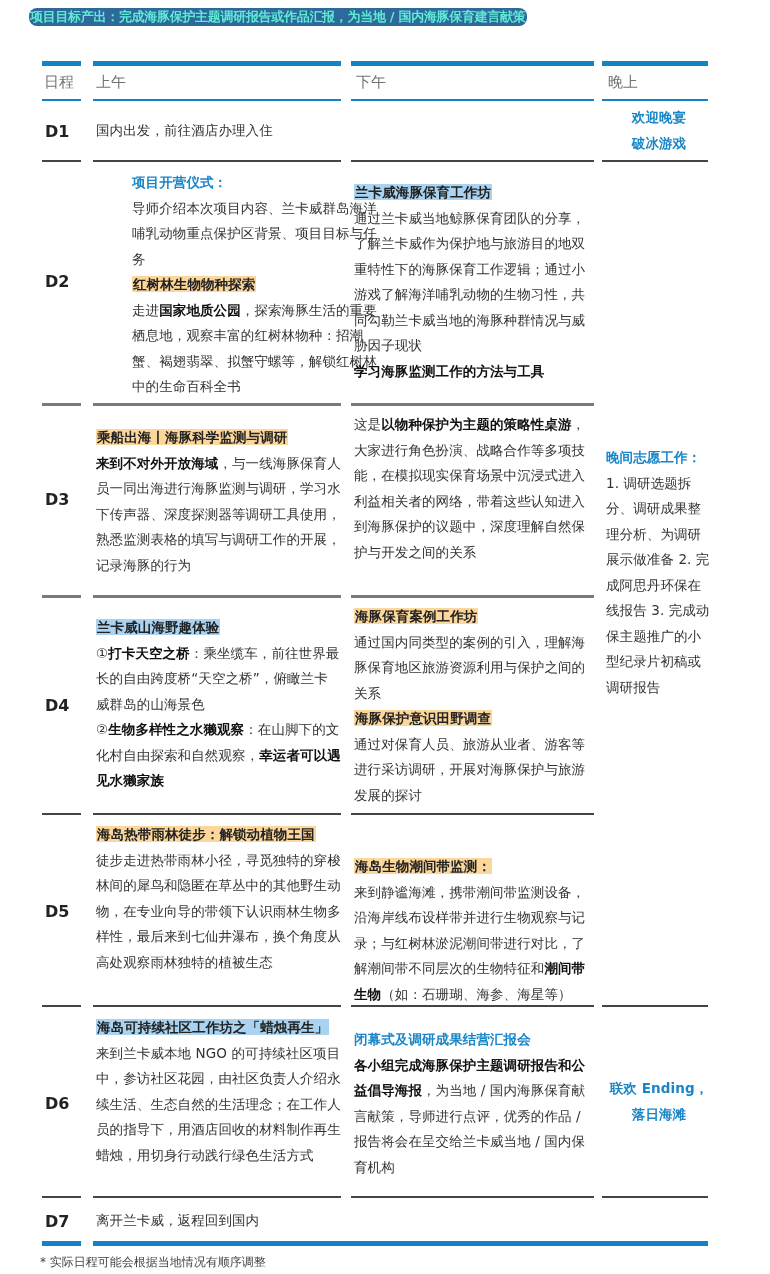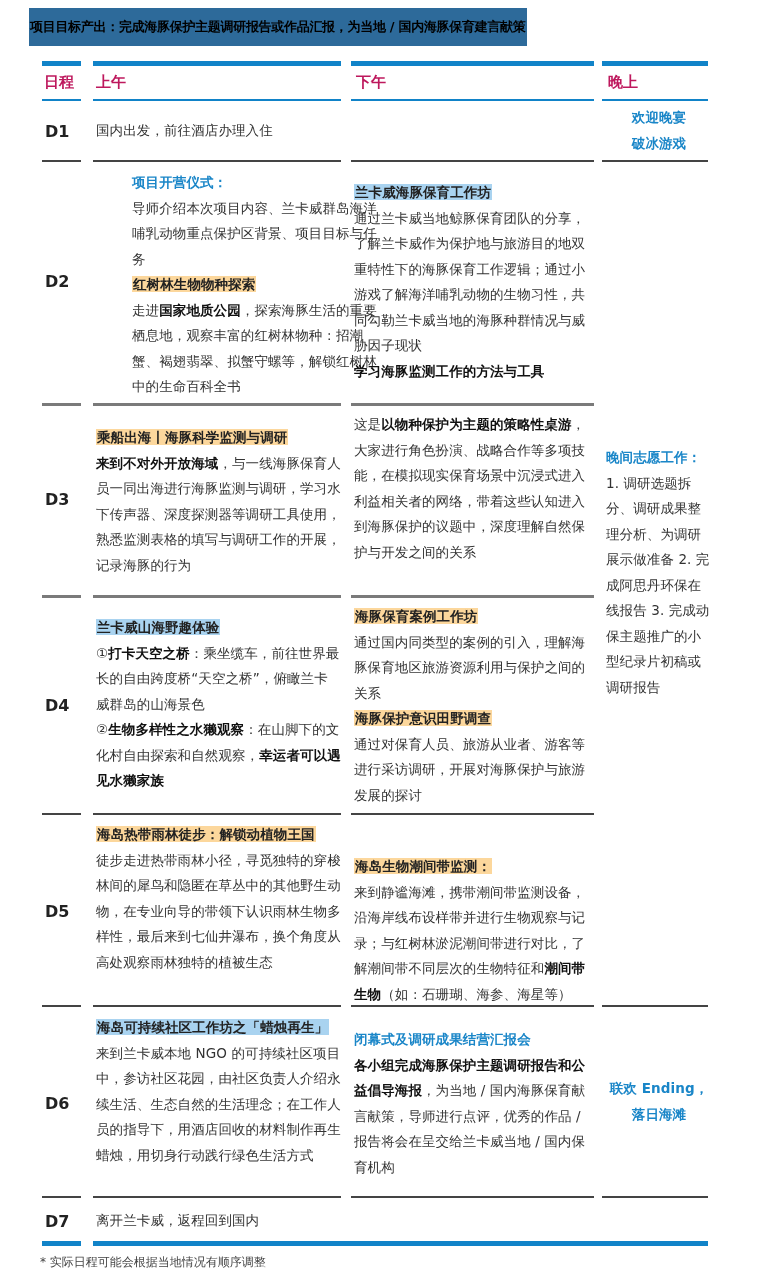--- a/index.html
+++ b/index.html
@@ -3,38 +3,38 @@
 <meta charset="utf-8">
 <style>
   html, body { margin:0; padding:0; background:#ffffff; }
   body {
     width:770px; height:1274px; position:relative; overflow:hidden;
     font-family: "DejaVu Sans", "Liberation Sans", sans-serif;
     color:#333333;
   }
   .goal {
     position:absolute; left:29px; top:8px;
-    background:#2d6a9a; color:#000000;
+    background:#2d6a9a; color:#5eead4;
     font-size:13px; font-weight:bold; line-height:18px;
-    padding:10px 1px; white-space:nowrap; letter-spacing:-0.3px;
+    padding:0 1px; white-space:nowrap; letter-spacing:-0.3px;border-radius:8px;
   }
   .c1 { left:42px; width:40px; }
   .c2 { left:93px; width:248px; }
   .c3 { left:351px; width:242px; }
   .c4 { left:602px; width:106px;text-align:center; }
 
   .rule { position:absolute; height:0; }
   .rule.thick { border-top:5px solid #1183c8; }
   .rule.thin-blue { border-top:2px solid #1183c8; }
   .rule.dark { border-top:2px solid #444444; }
   .rule.grey { border-top:3px solid #7a7a7a; }
 
   .hdr {
-    position:absolute; top:72px; color:#be185d;
-    font-size:15px; font-weight:bold; line-height:20px;
+    position:absolute; top:72px; color:#737373;
+    font-size:15px; font-weight:normal; line-height:20px;
   }
   .day {
     position:absolute; left:45px;
     font-size:16px; font-weight:bold; color:#222222;
   }
   .cell {
     position:absolute; font-size:13.5px; line-height:25.5px; color:#333333;
     letter-spacing:0.1px;
   }
   .cell p { margin:0; }

